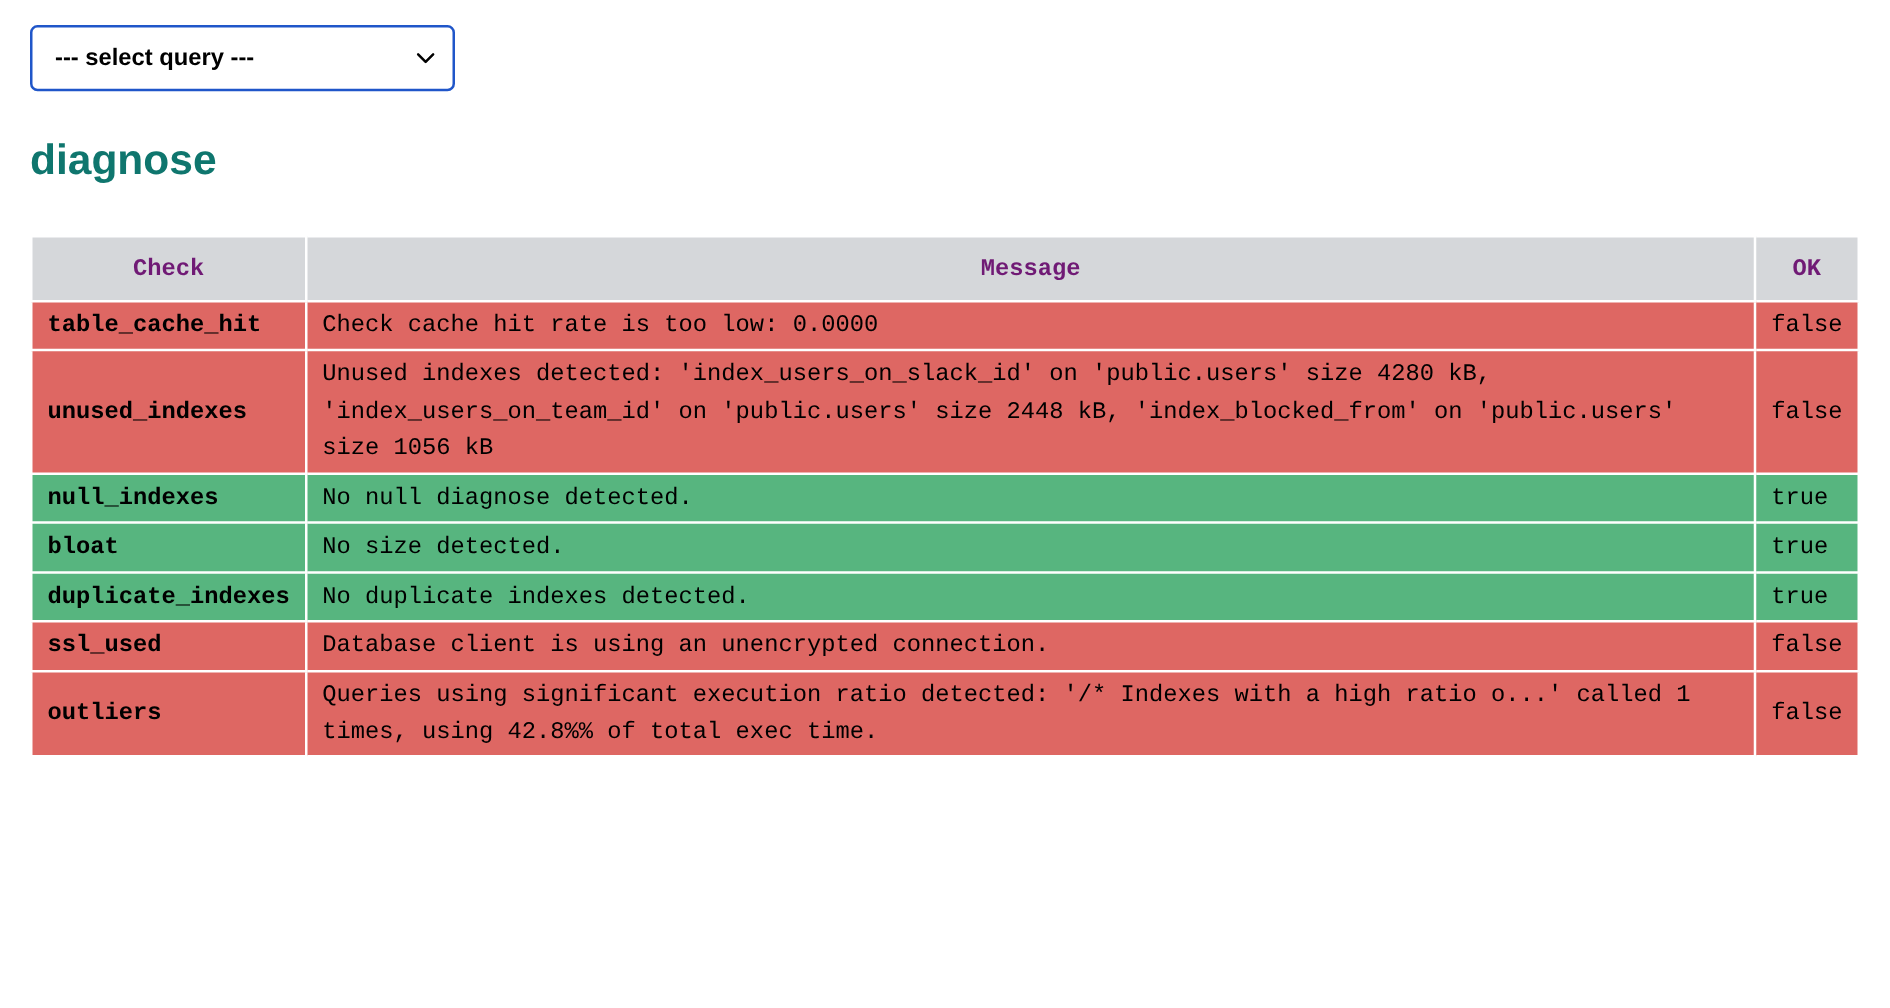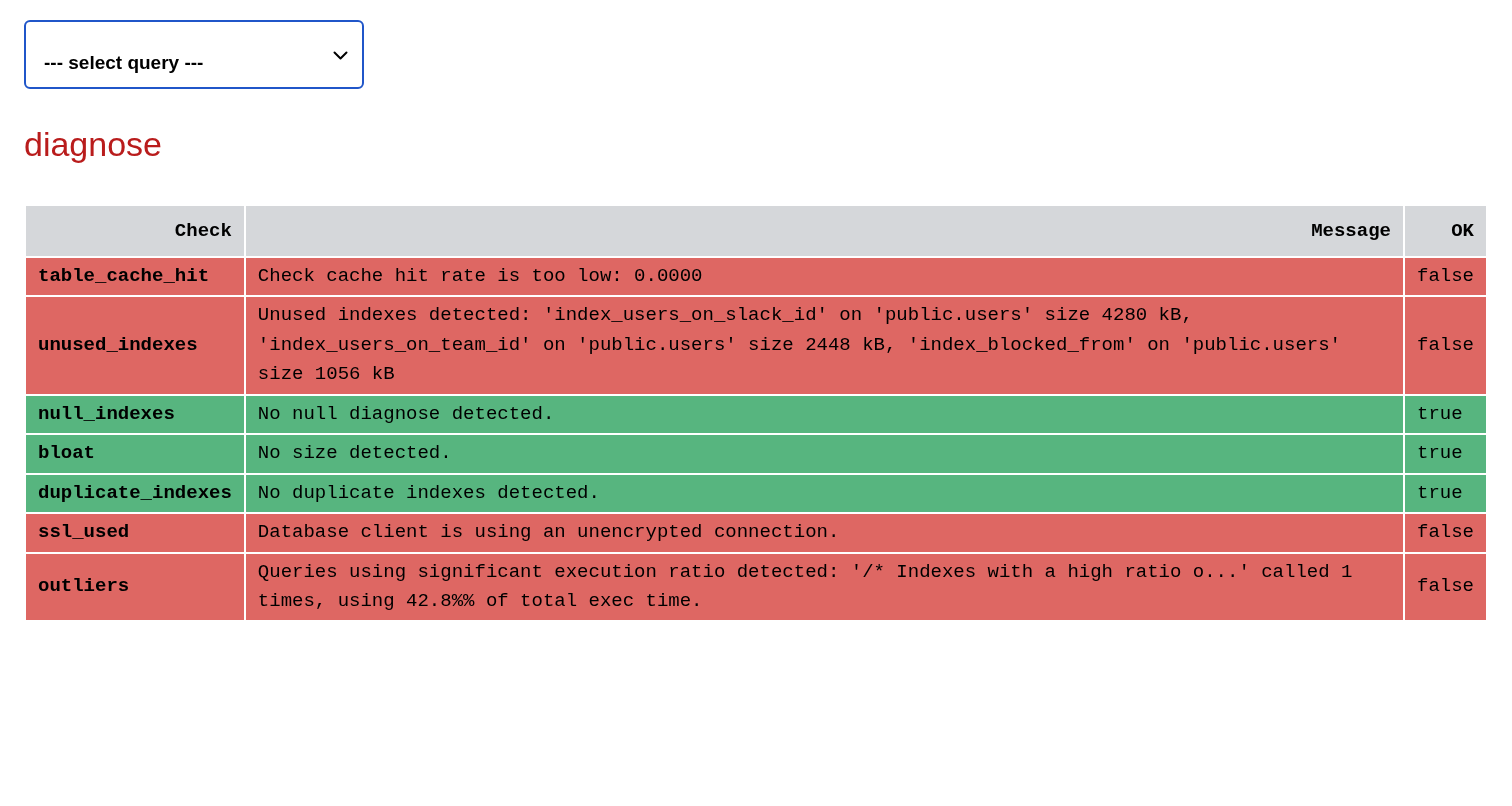--- a/index.html
+++ b/index.html
@@ -16,56 +16,56 @@
       position: relative;
       display: inline-block;
       margin-bottom: 36px;
     }
     .query-select {
       appearance: none;
       -webkit-appearance: none;
       -moz-appearance: none;
       border: 2.5px solid #2056c9;
       border-radius: 6px;
-      padding: 30px 48px 14px 18px;
+      padding: 14px 48px 14px 18px;
       font-size: 19px;
       font-weight: 700;
       background: #ffffff;
       color: #000000;
       cursor: pointer;
       min-width: 340px;
       font-family: inherit;
     }
     .select-chevron {
       position: absolute;
       right: 16px;
       top: 50%;
       transform: translateY(-50%);
       pointer-events: none;
     }
     h1.page-title {
       font-size: 34px;
-      font-weight: 400;
-      color: #b91c1c;
+      font-weight: 700;
+      color: #0f766e;
       margin-bottom: 40px;
     }
     table.diagnose {
       border-collapse: collapse;
       width: 100%;
       max-width: 1470px;
       font-family: Menlo, Monaco, Consolas, "Courier New", monospace;
       font-size: 19px;
     }
     table.diagnose th {
       background: #d5d7da;
-      text-align: right;
+      text-align: center;
       font-weight: 700;
       padding: 14px 12px;
       border: 2px solid #ffffff;
-      color: #000000;
+      color: #701a75;
     }
     table.diagnose td {
       padding: 4px 12px;
       border: 2px solid #ffffff;
       vertical-align: middle;
       color: #000000;
       line-height: 1.55;
     }
     table.diagnose td.check-cell {
       font-weight: 700;

